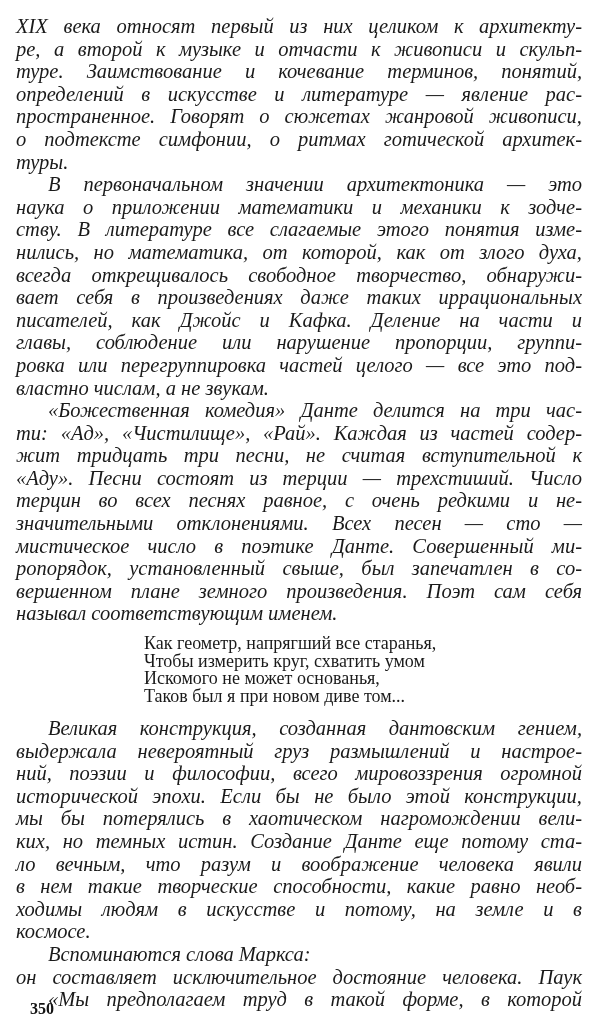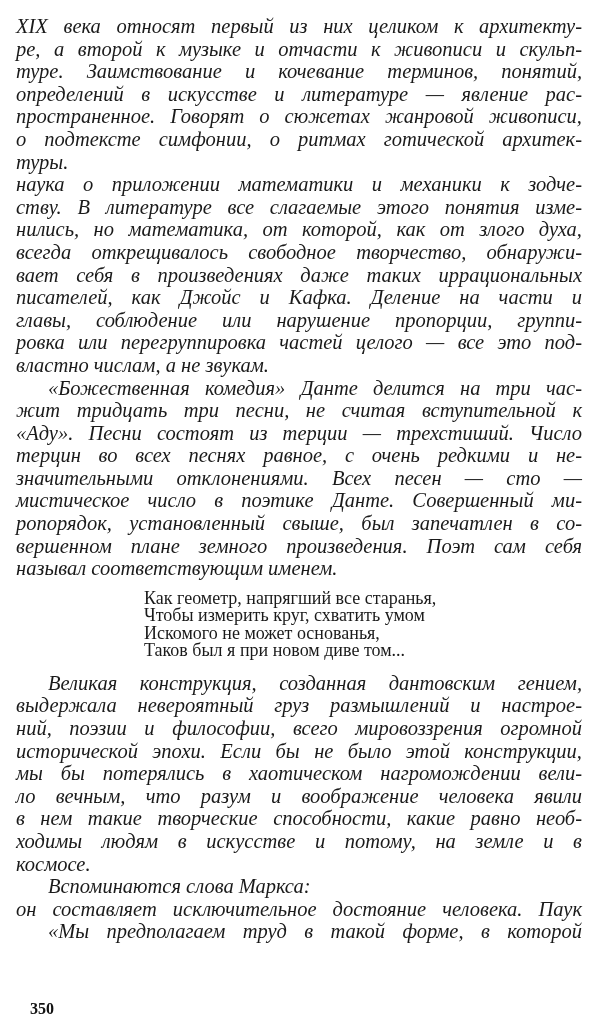--- a/index.html
+++ b/index.html
@@ -31,33 +31,35 @@
     <span class="line">XIX века относят первый из них целиком к архитекту-</span>
     <span class="line">ре, а второй к музыке и отчасти к живописи и скульп-</span>
     <span class="line">туре. Заимствование и кочевание терминов, понятий,</span>
     <span class="line">определений в искусстве и литературе — явление рас-</span>
     <span class="line">пространенное. Говорят о сюжетах жанровой живописи,</span>
     <span class="line">о подтексте симфонии, о ритмах готической архитек-</span>
     <span class="line last">туры.</span>
   </div>
 
   <div>
+    <span class="line indent">В первоначальном значении архитектоника — это</span>
     <span class="line">наука о приложении математики и механики к зодче-</span>
     <span class="line">ству. В литературе все слагаемые этого понятия изме-</span>
     <span class="line">нились, но математика, от которой, как от злого духа,</span>
     <span class="line">всегда открещивалось свободное творчество, обнаружи-</span>
     <span class="line">вает себя в произведениях даже таких иррациональных</span>
     <span class="line">писателей, как Джойс и Кафка. Деление на части и</span>
     <span class="line">главы, соблюдение или нарушение пропорции, группи-</span>
     <span class="line">ровка или перегруппировка частей целого — все это под-</span>
     <span class="line last">властно числам, а не звукам.</span>
   </div>
 
   <div>
     <span class="line indent">«Божественная комедия» Данте делится на три час-</span>
+    <span class="line">ти: «Ад», «Чистилище», «Рай». Каждая из частей содер-</span>
     <span class="line">жит тридцать три песни, не считая вступительной к</span>
     <span class="line">«Аду». Песни состоят из терции — трехстиший. Число</span>
     <span class="line">терцин во всех песнях равное, с очень редкими и не-</span>
     <span class="line">значительными отклонениями. Всех песен — сто —</span>
     <span class="line">мистическое число в поэтике Данте. Совершенный ми-</span>
     <span class="line">ропорядок, установленный свыше, был запечатлен в со-</span>
     <span class="line">вершенном плане земного произведения. Поэт сам себя</span>
     <span class="line last">называл соответствующим именем.</span>
   </div>
 
@@ -67,20 +69,21 @@
     <span class="vline">Искомого не может основанья,</span>
     <span class="vline">Таков был я при новом диве том...</span>
   </div>
 
   <div>
     <span class="line indent">Великая конструкция, созданная дантовским гением,</span>
     <span class="line">выдержала невероятный груз размышлений и настрое-</span>
     <span class="line">ний, поэзии и философии, всего мировоззрения огромной</span>
     <span class="line">исторической эпохи. Если бы не было этой конструкции,</span>
     <span class="line">мы бы потерялись в хаотическом нагромождении вели-</span>
+    <span class="line">ких, но темных истин. Создание Данте еще потому ста-</span>
     <span class="line">ло вечным, что разум и воображение человека явили</span>
     <span class="line">в нем такие творческие способности, какие равно необ-</span>
     <span class="line">ходимы людям в искусстве и потому, на земле и в</span>
     <span class="line last">космосе.</span>
   </div>
 
   <div>
     <span class="line indent last">Вспоминаются слова Маркса:</span>
   </div>
 

